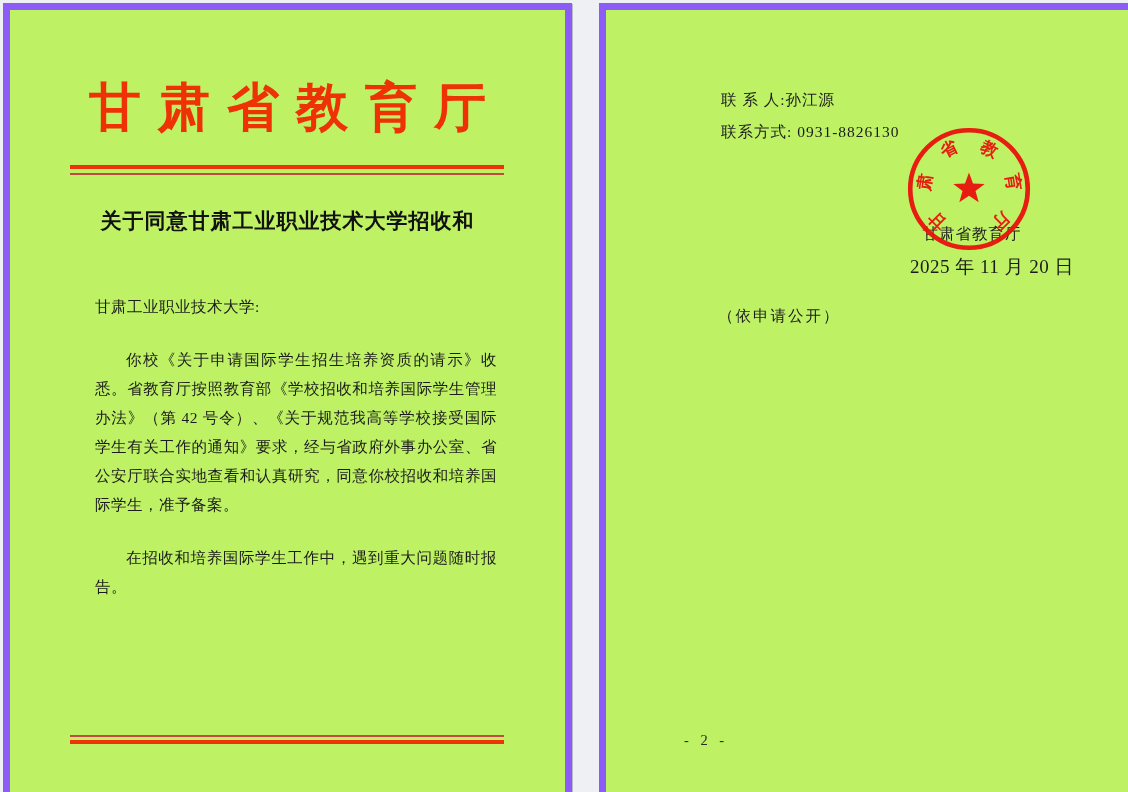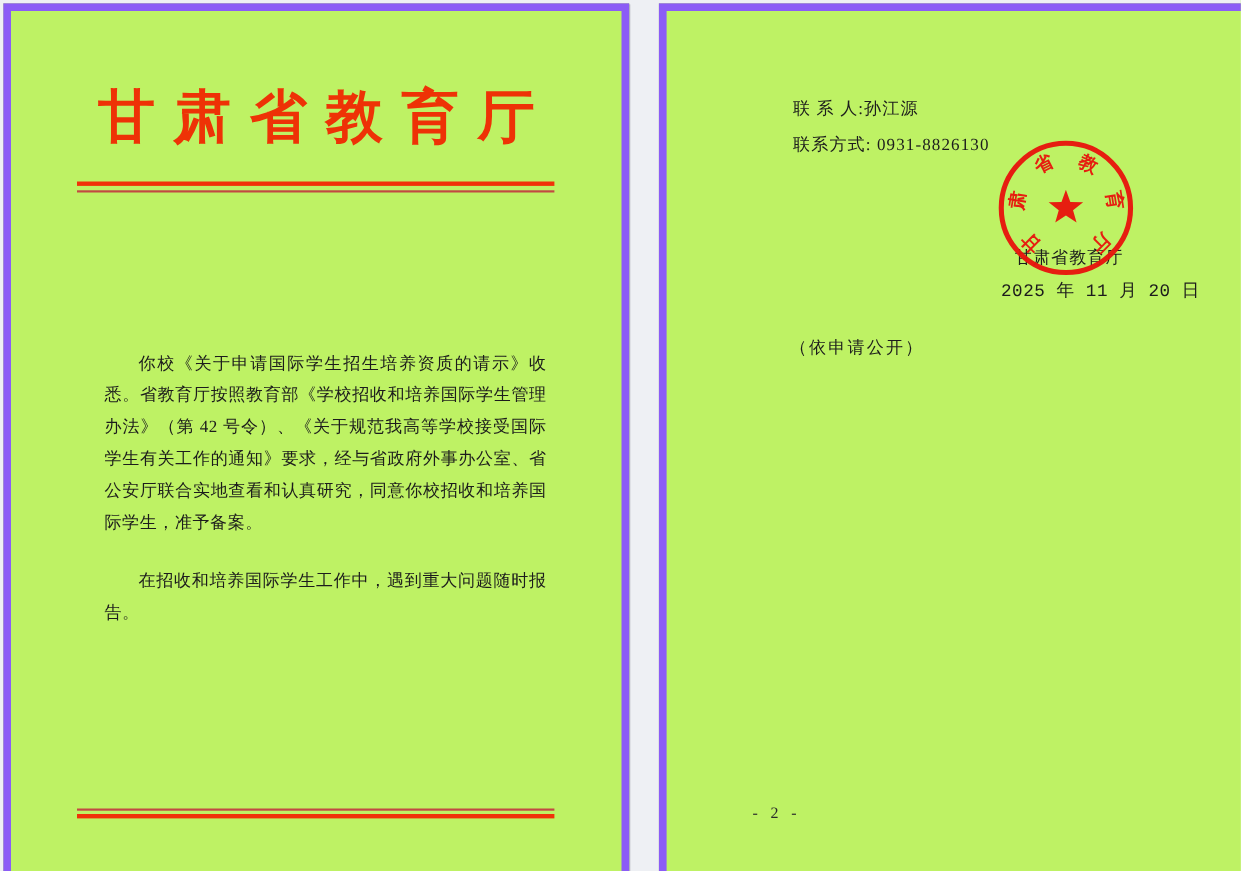--- a/index.html
+++ b/index.html
@@ -65,22 +65,22 @@
     color: var(--text, #1c1c1c);
     white-space: nowrap;
   }
   .signer {
     position: absolute; top: 214px; left: 310px; width: 112px;
     text-align: center; font-size: 15.5px; letter-spacing: 1px;
     color: var(--text, #1c1c1c); white-space: nowrap;
   }
   .issue-date {
     position: absolute; top: 244px; left: 304px; width: 144px;
-    text-align: right; font-size: 16px; letter-spacing: 0.5px;
-    color: var(--text, #1c1c1c); white-space: nowrap; font-family: Liberation Mono, monospace;
+    text-align: right; font-size: 19px; letter-spacing: 0.5px;
+    color: var(--text, #1c1c1c); white-space: nowrap;
   }
   .seal {
     position: absolute; top: 112px; left: 296px;
     width: 134px; height: 134px;
     opacity: 0.96;
   }
   .seal text {
     font-family: "Liberation Serif", "DejaVu Serif", serif;
     font-weight: bold; font-size: 16.5px;
   }
@@ -102,23 +102,25 @@
 
   <div class="page page-1">
     <div class="letterhead">甘肃省教育厅</div>
 
     <div class="head-rule">
       <div class="thick"></div>
       <div class="thin"></div>
     </div>
 
     <div class="doc-title">
+      <span>关于同意甘肃工业职业技术大学招收和</span>
     </div>
 
     <div class="body-text">
+      <p class="salutation">甘肃工业职业技术大学:</p>
       <p class="para">你校《关于申请国际学生招生培养资质的请示》收悉。省教育厅按照教育部《学校招收和培养国际学生管理办法》（第 42 号令）、《关于规范我高等学校接受国际学生有关工作的通知》要求，经与省政府外事办公室、省公安厅联合实地查看和认真研究，同意你校招收和培养国际学生，准予备案。</p>
       <p class="para">在招收和培养国际学生工作中，遇到重大问题随时报告。</p>
     </div>
 
     <div class="foot-rule">
       <div class="thin"></div>
       <div class="thick"></div>
     </div>
   </div>
 

